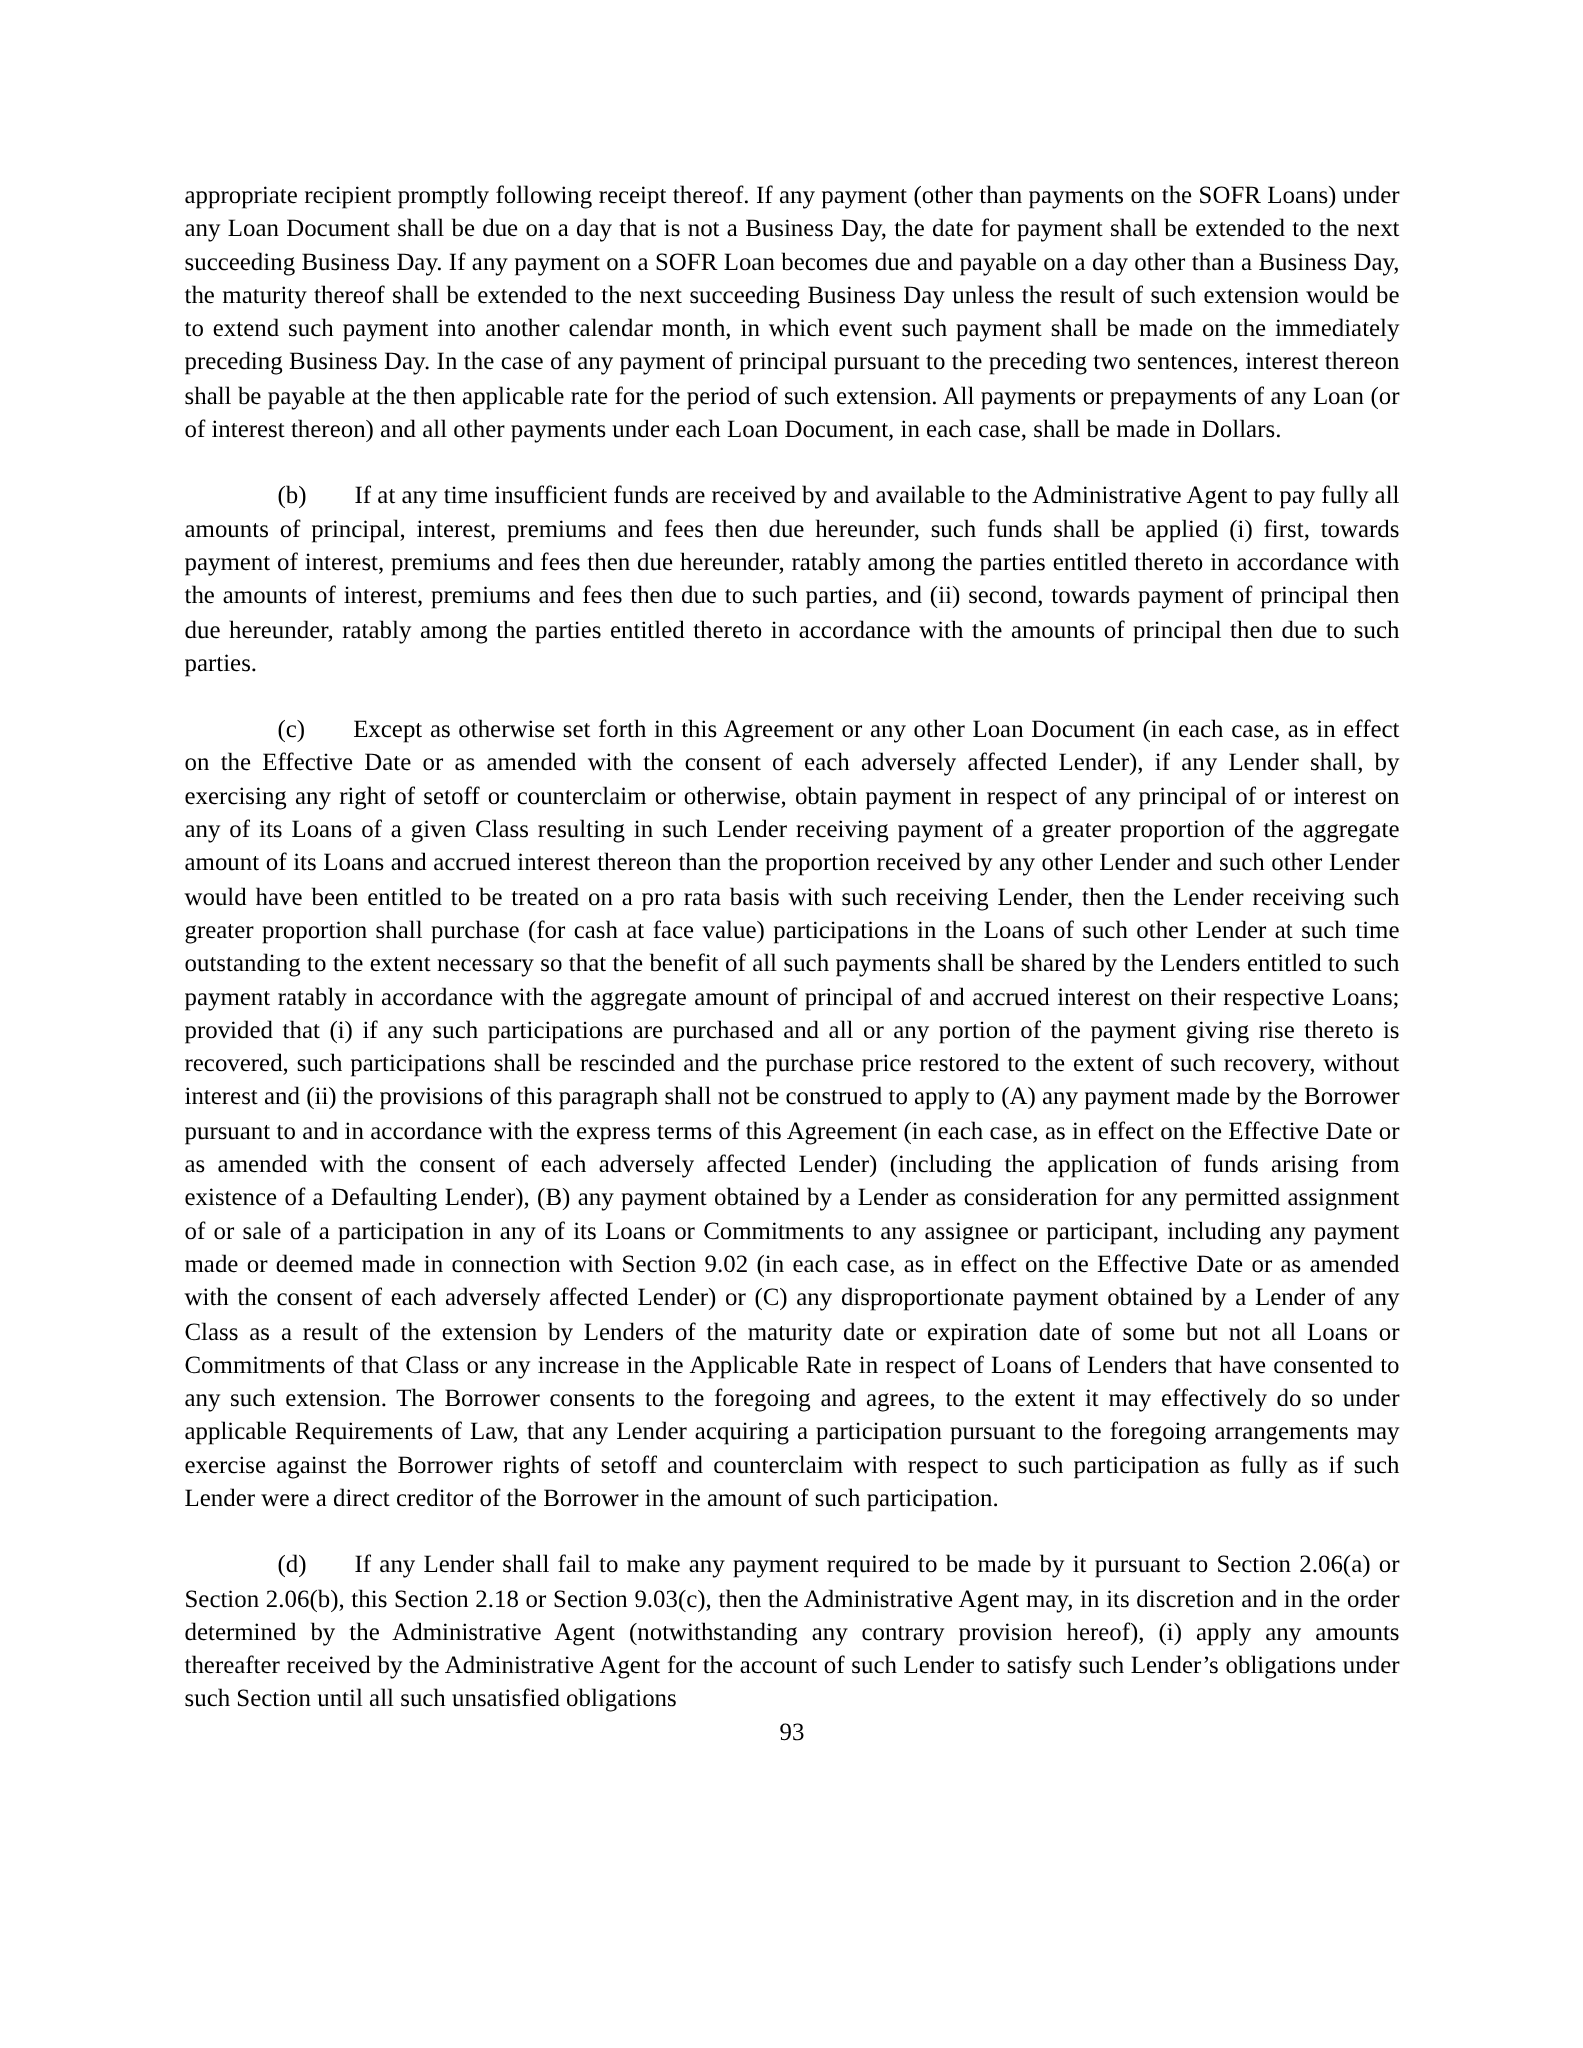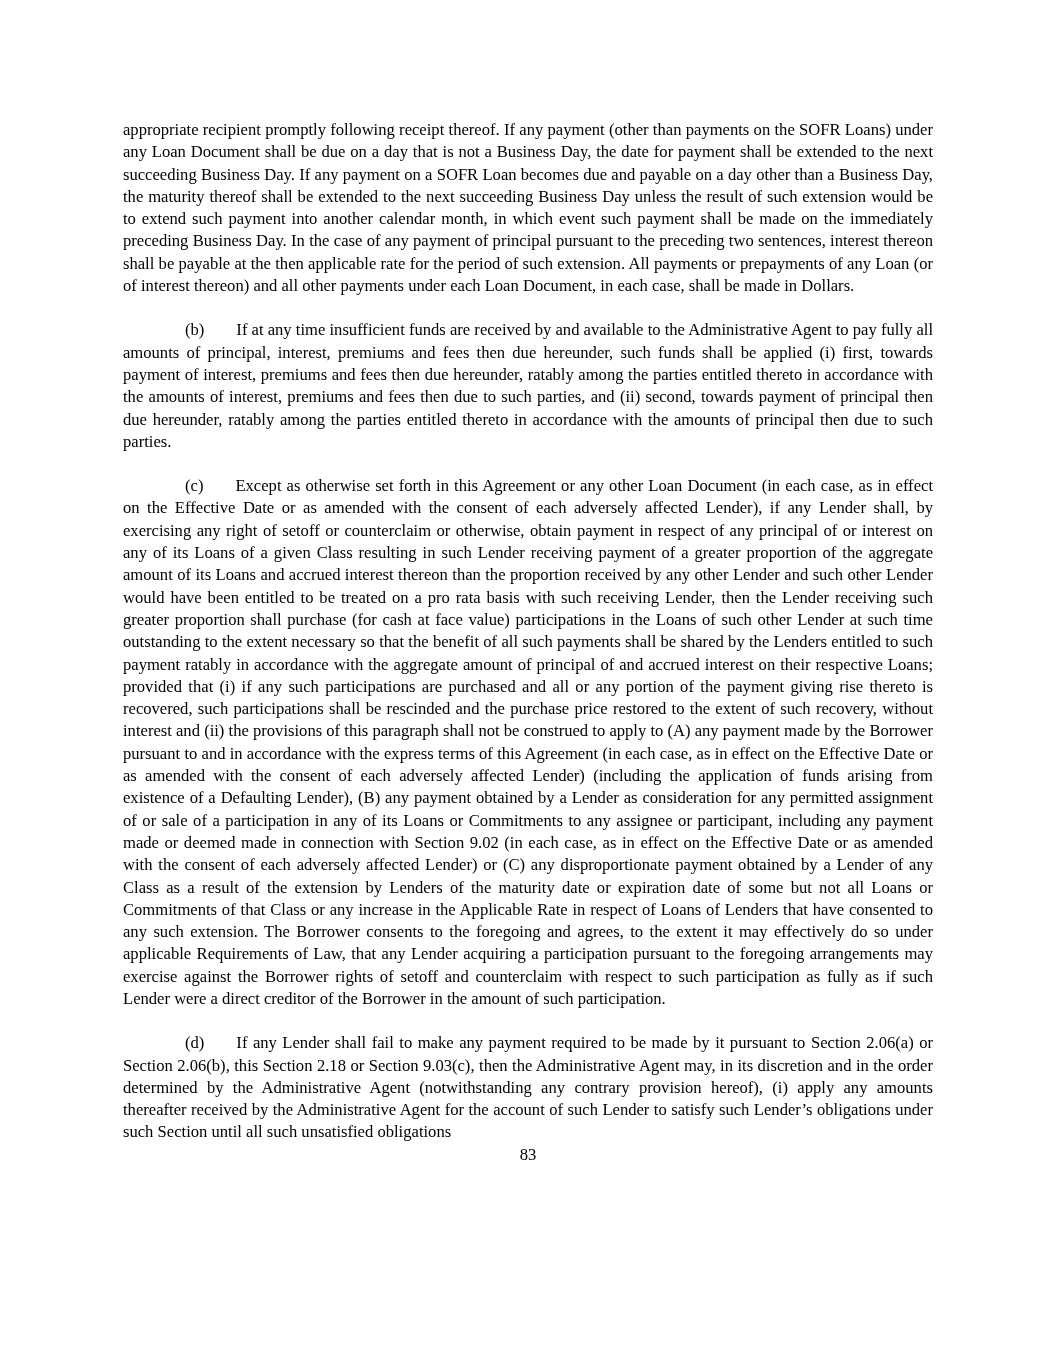--- a/index.html
+++ b/index.html
@@ -44,14 +44,14 @@
 </head>
 <body>
 
 <div class="page">
   <div class="doc-body">
       <p class="para"><span>appropriate recipient promptly following receipt thereof.  If any payment (other than payments on the SOFR Loans) under any Loan Document shall be due on a day that is not a Business Day, the date for payment shall be extended to the next succeeding Business Day.  If any payment on a SOFR Loan becomes due and payable on a day other than a Business Day, the maturity thereof shall be extended to the next succeeding Business Day unless the result of such extension would be to extend such payment into another calendar month, in which event such payment shall be made on the immediately preceding Business Day.  In the case of any payment of principal pursuant to the preceding two sentences, interest thereon shall be payable at the then applicable rate for the period of such extension.  All payments or prepayments of any Loan (or of interest thereon) and all other payments under each Loan Document, in each case, shall be made in Dollars.</span></p>
       <p class="para indent"><span>(b)</span><span class="tab"></span><span>If at any time insufficient funds are received by and available to the Administrative Agent to pay fully all amounts of principal, interest, premiums and fees then due hereunder, such funds shall be applied (i) first, towards payment of interest, premiums and fees then due hereunder, ratably among the parties entitled thereto in accordance with the amounts of interest, premiums and fees then due to such parties, and (ii) second, towards payment of principal then due hereunder, ratably among the parties entitled thereto in accordance with the amounts of principal then due to such parties.</span></p>
       <p class="para indent"><span>(c)</span><span class="tab"></span><span>Except as otherwise set forth in this Agreement or any other Loan Document (in each case, as in effect on the Effective Date or as amended with the consent of each adversely affected Lender), if any Lender shall, by exercising any right of setoff or counterclaim or otherwise, obtain payment in respect of any principal of or interest on any of its Loans of a given Class resulting in such Lender receiving payment of a greater proportion of the aggregate amount of its Loans and accrued interest thereon than the proportion received by any other Lender and such other Lender would have been entitled to be treated on a pro rata basis with such receiving Lender, then the Lender receiving such greater proportion shall purchase (for cash at face value) participations in the Loans of such other Lender at such time outstanding to the extent necessary so that the benefit of all such payments shall be shared by the Lenders entitled to such payment ratably in accordance with the aggregate amount of principal of and accrued interest on their respective Loans; </span><span class="u">provided</span><span> that (i) if any such participations are purchased and all or any portion of the payment giving rise thereto is recovered, such participations shall be rescinded and the purchase price restored to the extent of such recovery, without interest and (ii) the provisions of this paragraph shall not be construed to apply to (A) any payment made by the Borrower pursuant to and in accordance with the express terms of this Agreement (in each case, as in effect on the Effective Date or as amended with the consent of each adversely affected Lender) (including the application of funds arising from existence of a Defaulting Lender), (B) any payment obtained by a Lender as consideration for any permitted assignment of or sale of a participation in any of its Loans or Commitments to any assignee or participant, including any payment made or deemed made in connection with </span><span class="u">Section 9.02</span><span> (in each case, as in effect on the Effective Date or as amended with the consent of each adversely affected Lender) or (C) any disproportionate payment obtained by a Lender of any Class as a result of the extension by Lenders of the maturity date or expiration date of some but not all Loans or Commitments of that Class or any increase in the Applicable Rate in respect of Loans of Lenders that have consented to any such extension.  The Borrower consents to the foregoing and agrees, to the extent it may effectively do so under applicable Requirements of Law, that any Lender acquiring a participation pursuant to the foregoing arrangements may exercise against the Borrower rights of setoff and counterclaim with respect to such participation as fully as if such Lender were a direct creditor of the Borrower in the amount of such participation.</span></p>
       <p class="para indent"><span>(d)</span><span class="tab"></span><span>If any Lender shall fail to make any payment required to be made by it pursuant to </span><span class="u">Section 2.06(a)</span><span> or </span><span class="u">Section 2.06(b)</span><span>, this </span><span class="u">Section 2.18</span><span> or </span><span class="u">Section 9.03(c)</span><span>, then the Administrative Agent may, in its discretion and in the order determined by the Administrative Agent (notwithstanding any contrary provision hereof), (i) apply any amounts thereafter received by the Administrative Agent for the account of such Lender to satisfy such Lender’s obligations under such Section until all such unsatisfied obligations</span></p>
     </div>
-  <div class="page-number">83</div>
+  <div class="page-number">93</div>
 </div>
 
 </body></html>

